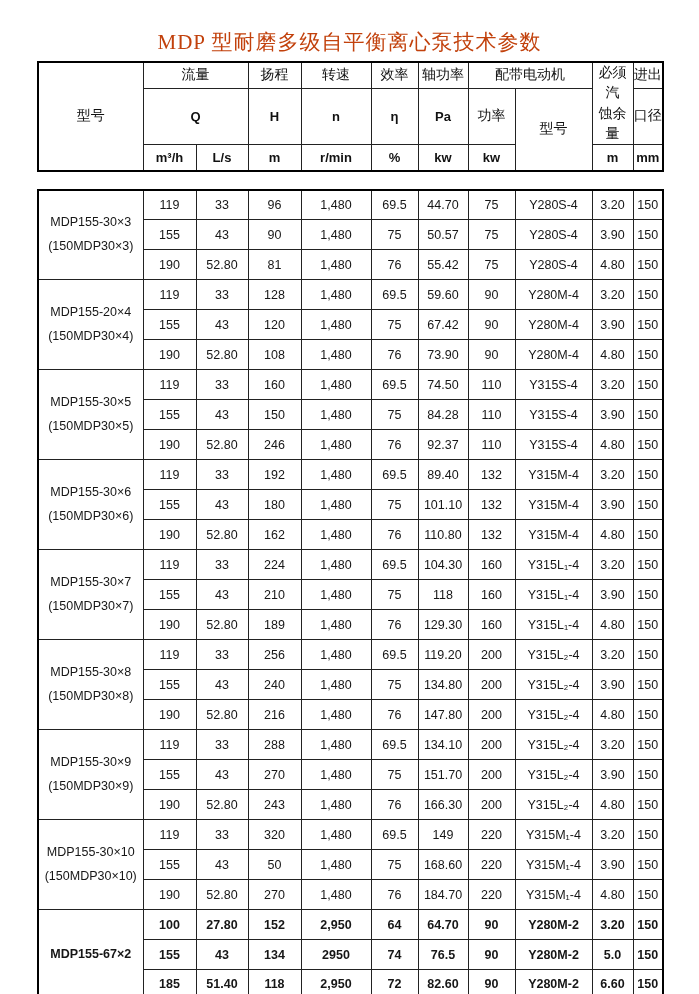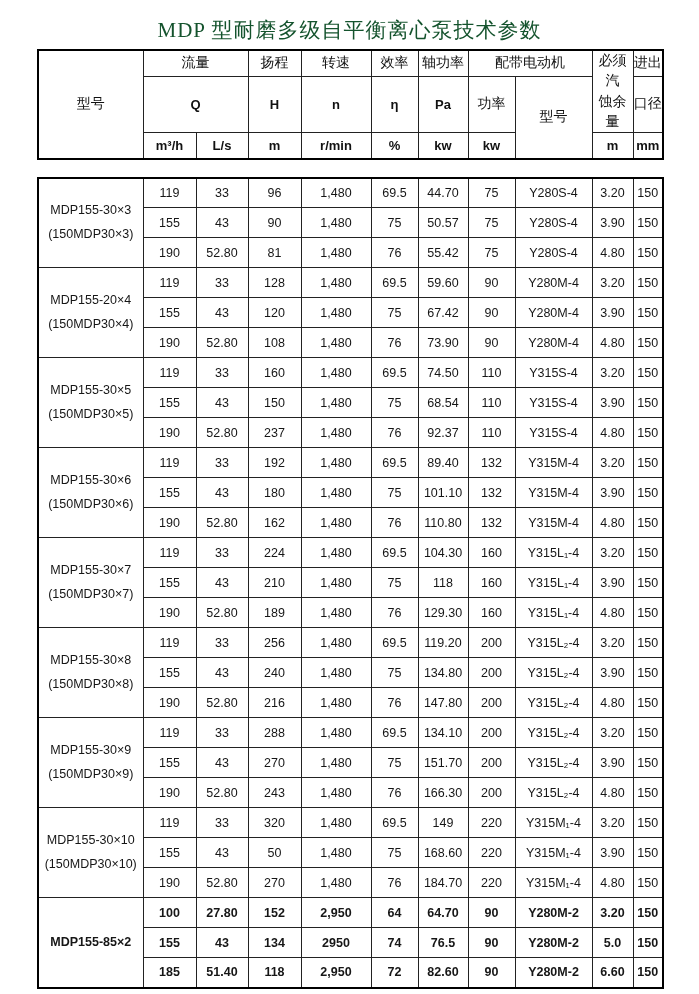--- a/index.html
+++ b/index.html
@@ -11,27 +11,27 @@
     position: relative;
     width: 699px;
     height: 994px;
     background: #ffffff;
     color: #111111;
     font-family: "Liberation Sans", "DejaVu Sans", sans-serif;
     overflow: hidden;
   }
   .title {
     margin: 0;
-    padding-top: 16px;
+    padding-top: 28px;
     text-align: center;
     font-family: "Liberation Serif", "DejaVu Serif", serif;
     font-weight: normal;
     font-size: 21px;
     letter-spacing: 1px;
-    color: #14532d;
+    color: #c2410c;
   }
   .tbl {
     border-collapse: collapse;
     table-layout: fixed;
     width: 625px;
     margin-left: 37px;
     border: 2px solid #000000;
   }
   .tbl td {
     border: 1px solid #222222;
@@ -250,30 +250,30 @@
           <td>Y315S-4</td>
           <td>3.20</td>
           <td>150</td>
         </tr>
         <tr>
           <td>155</td>
           <td>43</td>
           <td>150</td>
           <td>1,480</td>
           <td>75</td>
-          <td>68.54</td>
+          <td>84.28</td>
           <td>110</td>
           <td>Y315S-4</td>
           <td>3.90</td>
           <td>150</td>
         </tr>
         <tr>
           <td>190</td>
           <td>52.80</td>
-          <td>237</td>
+          <td>246</td>
           <td>1,480</td>
           <td>76</td>
           <td>92.37</td>
           <td>110</td>
           <td>Y315S-4</td>
           <td>4.80</td>
           <td>150</td>
         </tr>
         <tr>
           <td rowspan="3" class="model-cell">
@@ -470,21 +470,21 @@
           <td>1,480</td>
           <td>76</td>
           <td>184.70</td>
           <td>220</td>
           <td>Y315M₁-4</td>
           <td>4.80</td>
           <td>150</td>
         </tr>
         <tr class="bold-row">
           <td rowspan="3" class="model-cell">
-            <div>MDP155-85×2</div>
+            <div>MDP155-67×2</div>
           </td>
           <td>100</td>
           <td>27.80</td>
           <td>152</td>
           <td>2,950</td>
           <td>64</td>
           <td>64.70</td>
           <td>90</td>
           <td>Y280M-2</td>
           <td>3.20</td>

